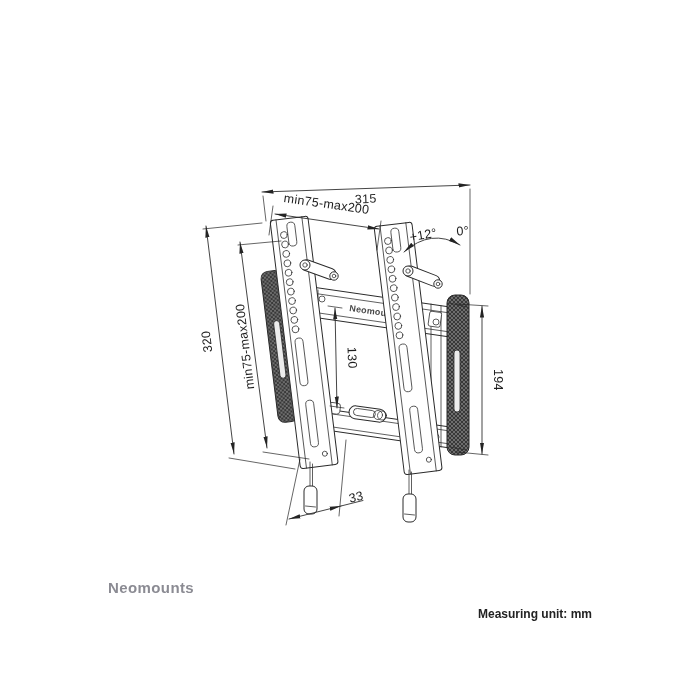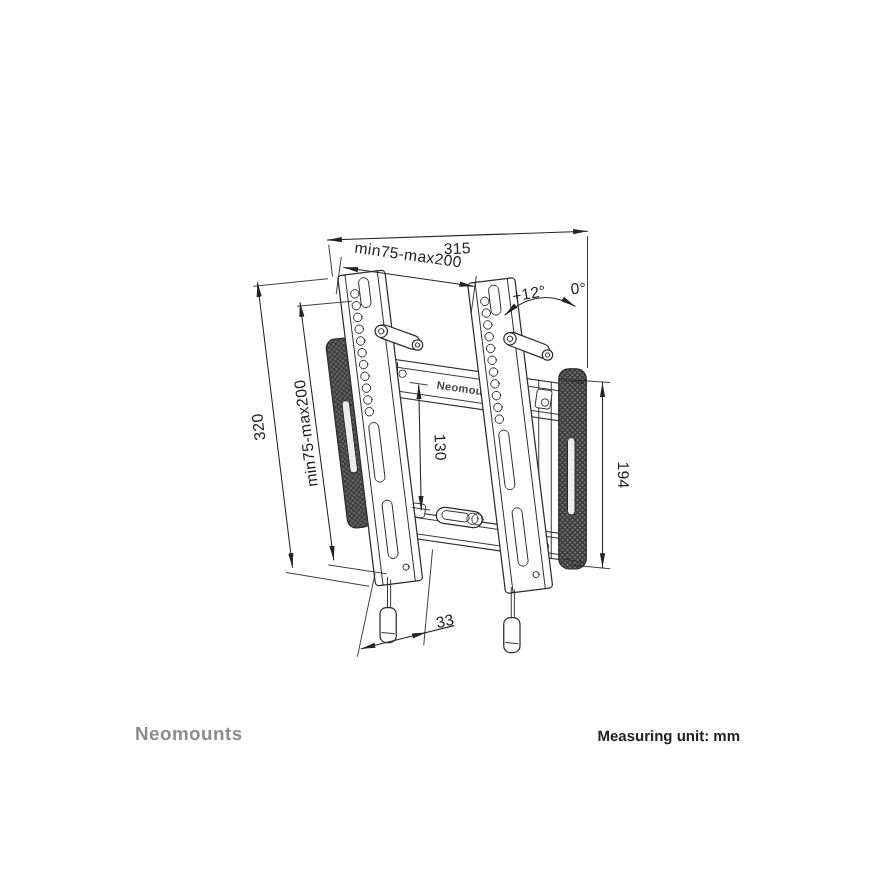--- a/index.html
+++ b/index.html
@@ -10,21 +10,21 @@
   .fw{fill:#ffffff;stroke:#2b2b2b;stroke-width:1;stroke-linejoin:round;}
   .thin{stroke-width:.75;}
   .dim{stroke:#242424;stroke-width:.85;fill:none;stroke-linecap:round;}
   .ext{stroke:#242424;stroke-width:.7;fill:none;stroke-linecap:round;}
   .dimtxt{font-size:12.5px;fill:#1e1e1e;letter-spacing:.3px;}
   .hatchfill{fill:url(#hatch);stroke:#2b2b2b;stroke-width:1;}
   .slotlight{fill:#ededed;stroke:#2b2b2b;stroke-width:.8;}
   .platelogo{font-size:9px;font-weight:700;fill:#4a4a4a;letter-spacing:.2px;}
   .footer-brand{position:absolute;left:108px;top:579px;font-size:15px;font-weight:700;
                 color:#8b8b93;letter-spacing:.4px;}
-  .footer-note{position:absolute;right:108px;top:582px;font-size:12px;font-weight:700;
+  .footer-note{position:absolute;right:108px;top:607px;font-size:12px;font-weight:700;
                color:#222222;}
 </style>
 </head>
 <body>
 
 <div class="canvas">
 
 <svg width="700" height="700" viewBox="0 0 700 700">
   <defs>
     <marker id="arr" markerUnits="userSpaceOnUse" markerWidth="12" markerHeight="6" refX="11.5" refY="3" orient="auto-start-reverse">

